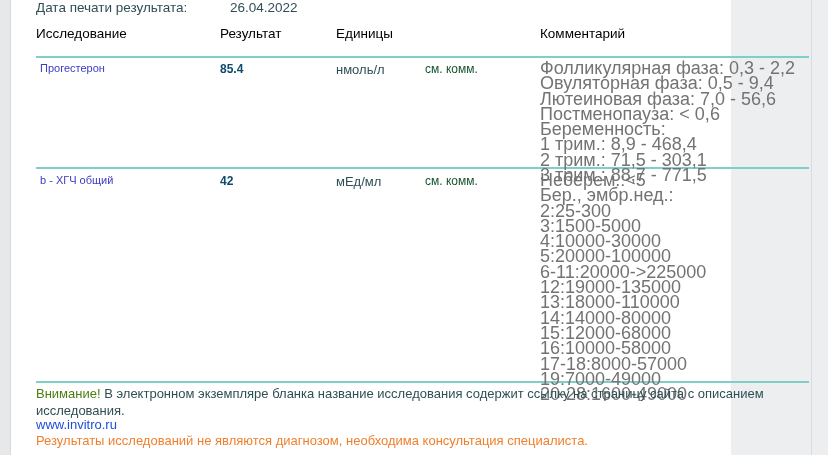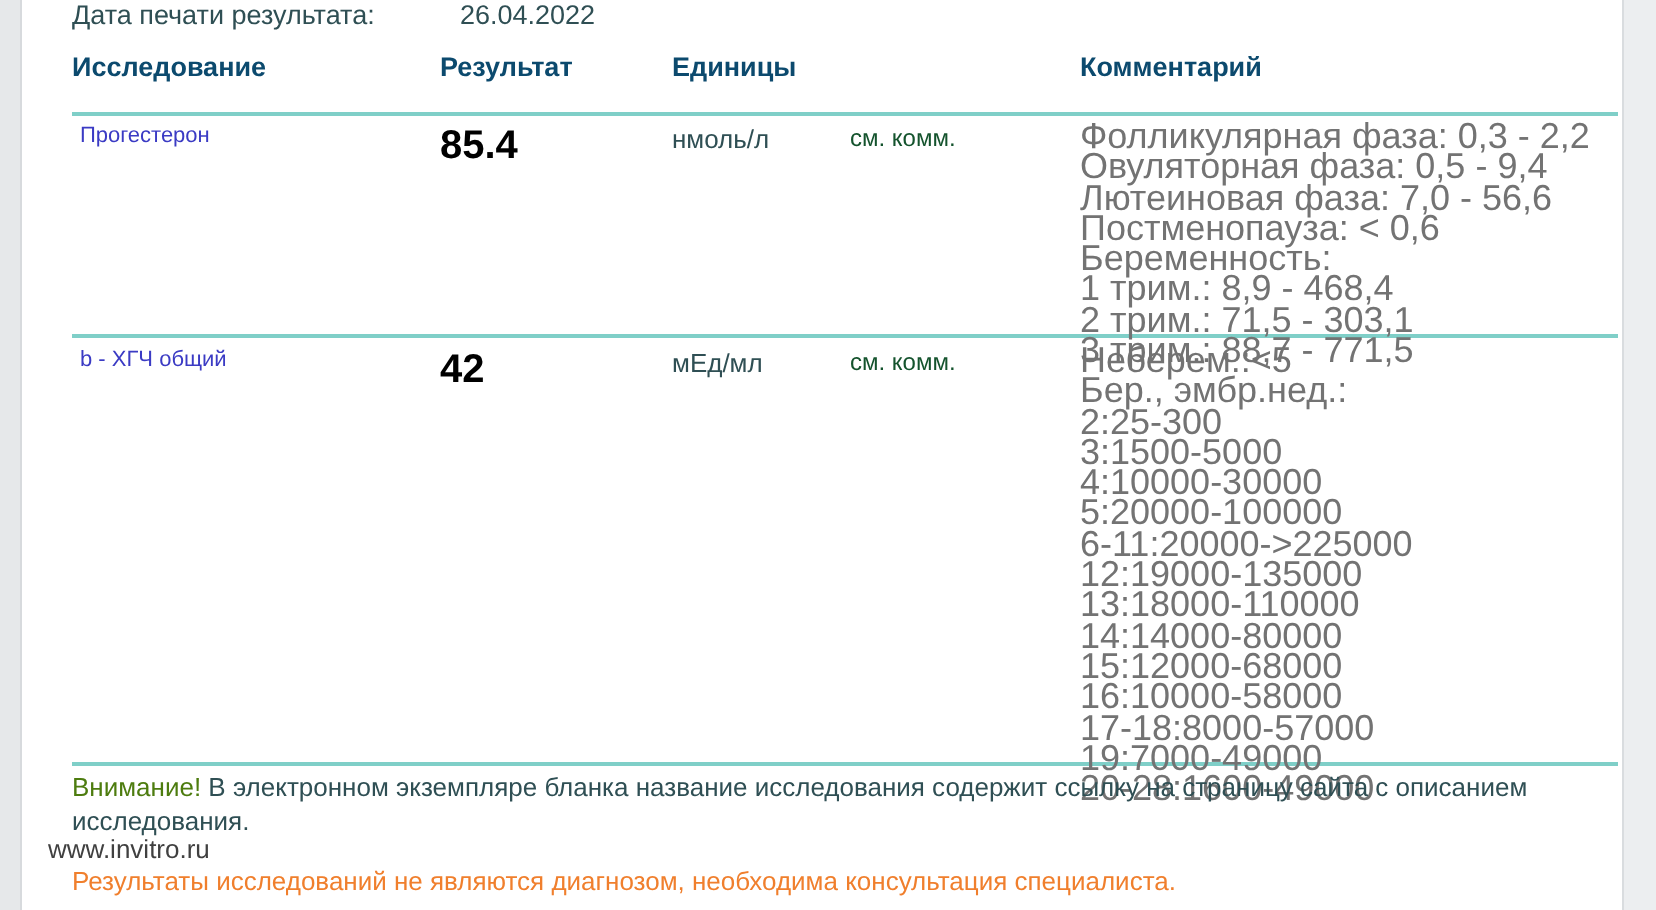--- a/index.html
+++ b/index.html
@@ -53,21 +53,21 @@
     top: 0;
     width: 1px;
     height: 455px;
     background: #d9dcdf;
   }
 
   .page {
     position: absolute;
     left: 11px;
     top: 0;
-    width: 800px;
+    width: 720px;
     height: 455px;
     background: #ffffff;
     box-sizing: border-box;
   }
 
   
   .printdate {
     position: absolute;
     left: 25px;
     top: 0px;
@@ -83,24 +83,23 @@
     font-size: 13.5px;
     color: #2f4f54;
     white-space: nowrap;
   }
 
   
   .colhead {
     position: absolute;
     top: 27px;
     font-size: 13.5px;
-    color: #0c4a6e;
+    color: #000000;
     line-height: 14px;
     white-space: nowrap;
-    font-weight: bold;
   }
   .colhead.c1 { left: 25px; }
   .colhead.c2 { left: 209px; }
   .colhead.c3 { left: 325px; }
   .colhead.c4 { left: 414px; white-space: normal; width: 100px; }
   .colhead.c5 { left: 529px; }
 
   
   .divider {
     position: absolute;
@@ -118,23 +117,23 @@
     left: 29px;
     font-size: 11px;
     color: #3b3bc4;
     white-space: nowrap;
     cursor: pointer;
     text-decoration: none;
   }
   .row-result {
     position: absolute;
     left: 209px;
-    font-size: 20px;
+    font-size: 12px;
     font-weight: bold;
-    color: #000000;
+    color: #0c4a6e;
     white-space: nowrap;
   }
   .row-units {
     position: absolute;
     left: 325px;
     font-size: 13px;
     color: #2f4f54;
     white-space: nowrap;
   }
   .row-ref {
@@ -171,24 +170,24 @@
     left: 25px;
     top: 386px;
     width: 775px;
     font-size: 13px;
     line-height: 16.5px;
     color: #2f4f54;
   }
   .footer-note .lead { color: #4d7c0f; }
   .footer-url {
     position: absolute;
-    left: 13px;
+    left: 25px;
     top: 417px;
     font-size: 13px;
-    color: #404040;
+    color: #1d4ed8;
     cursor: pointer;
     white-space: nowrap;
   }
   .footer-disclaimer {
     position: absolute;
     left: 25px;
     top: 433px;
     width: 775px;
     font-size: 13px;
     color: #f07f2d;

